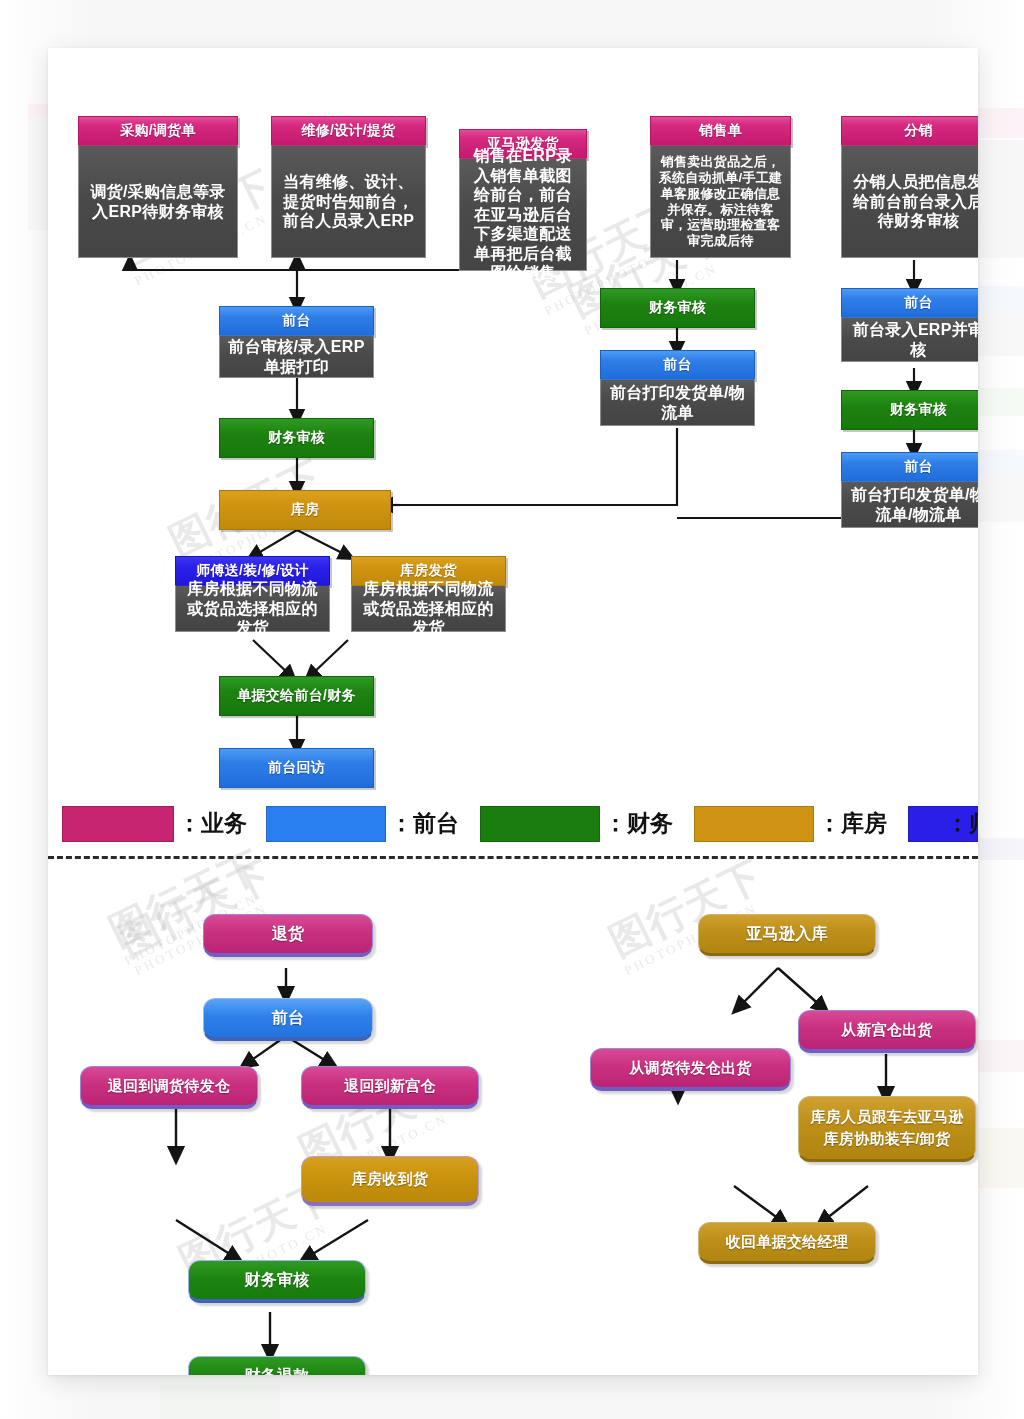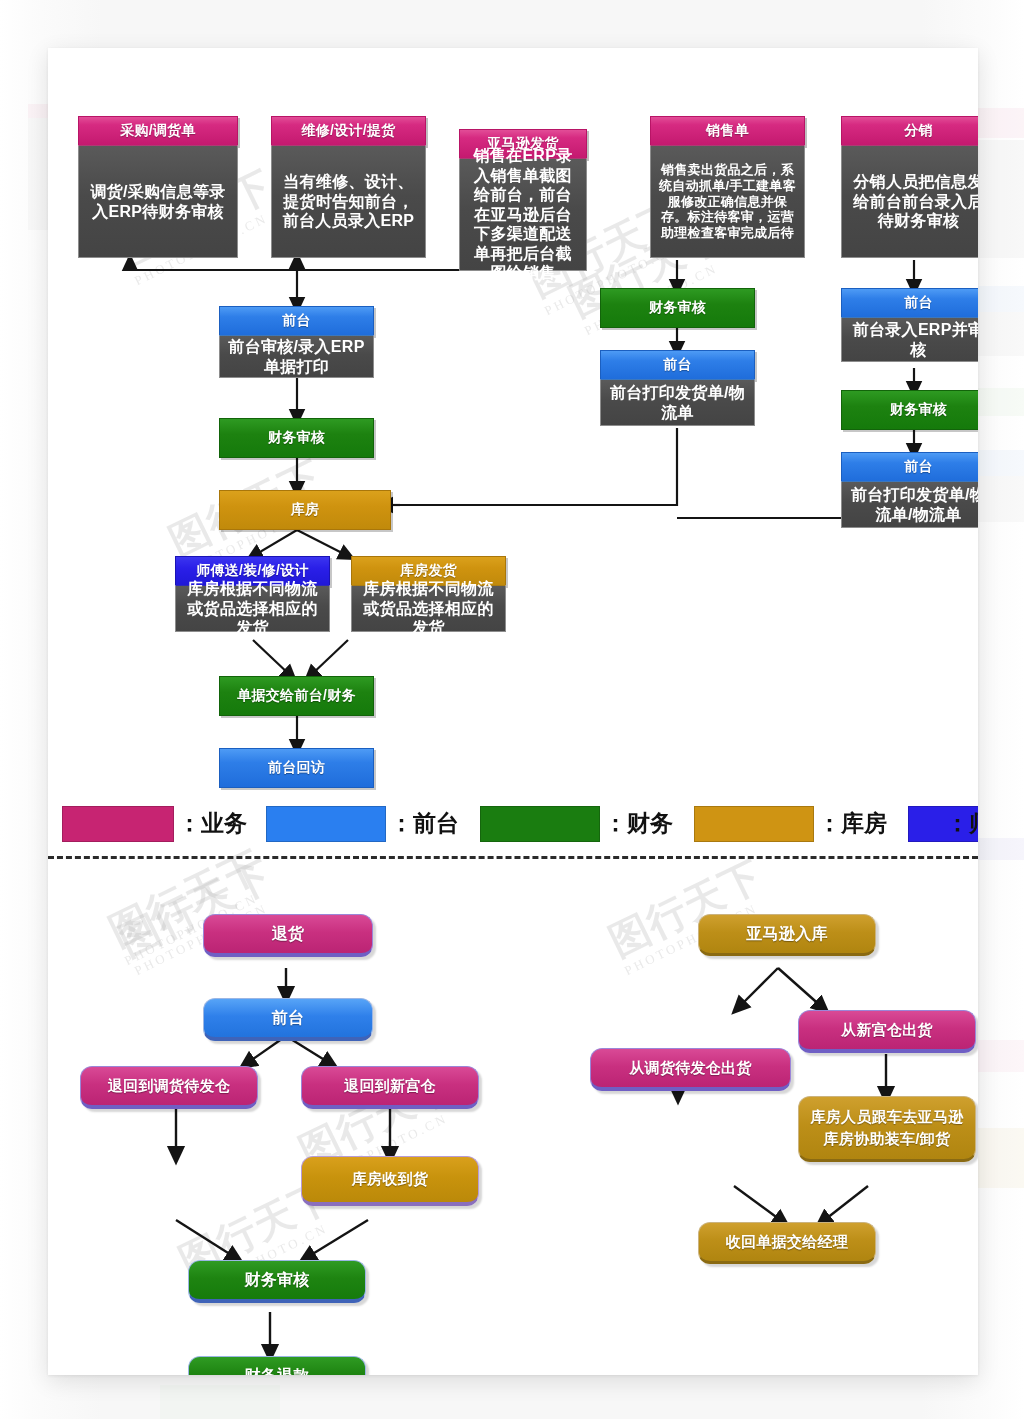--- a/index.html
+++ b/index.html
@@ -298,21 +298,21 @@
   <div class="node" style="left:223px; top:68px; width:155px;">
     <div class="hdr c-pink">维修/设计/提货</div>
     <div class="body" style="height:112px;">当有维修、设计、提货时告知前台，前台人员录入ERP</div>
   </div>
 
   <div class="node" style="left:411px; top:81px; width:128px;">
     <div class="hdr c-pink">亚马逊发货</div>
     <div class="body" style="height:112px;">销售在ERP录入销售单截图给前台，前台在亚马逊后台下多渠道配送单再把后台截图给销售</div>
   </div>
 
-  <div class="node" style="left:602px; top:68px; width:155px;">
+  <div class="node" style="left:602px; top:68px; width:141px;">
     <div class="hdr c-pink">销售单</div>
     <div class="body" style="height:112px; font-size:13px;">销售卖出货品之后，系统自动抓单/手工建单客服修改正确信息并保存。标注待客审，运营助理检查客审完成后待</div>
   </div>
 
   <div class="node" style="left:793px; top:68px; width:155px;">
     <div class="hdr c-pink">分销</div>
     <div class="body" style="height:112px;">分销人员把信息发给前台前台录入后待财务审核</div>
   </div>
 
   <div class="node" style="left:171px; top:258px; width:155px;">

